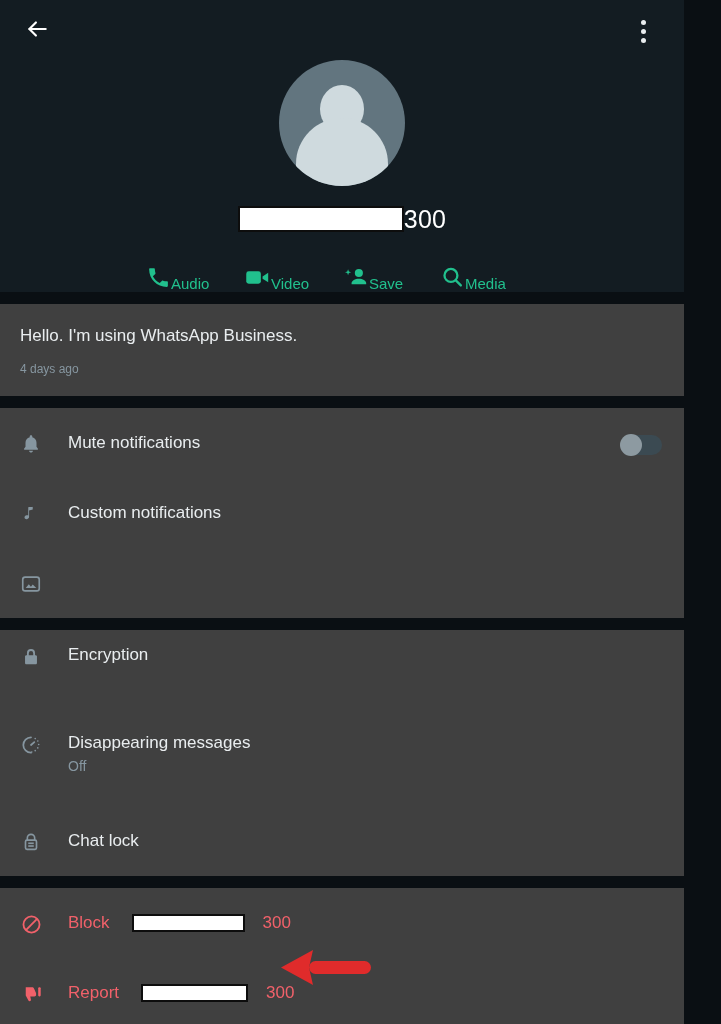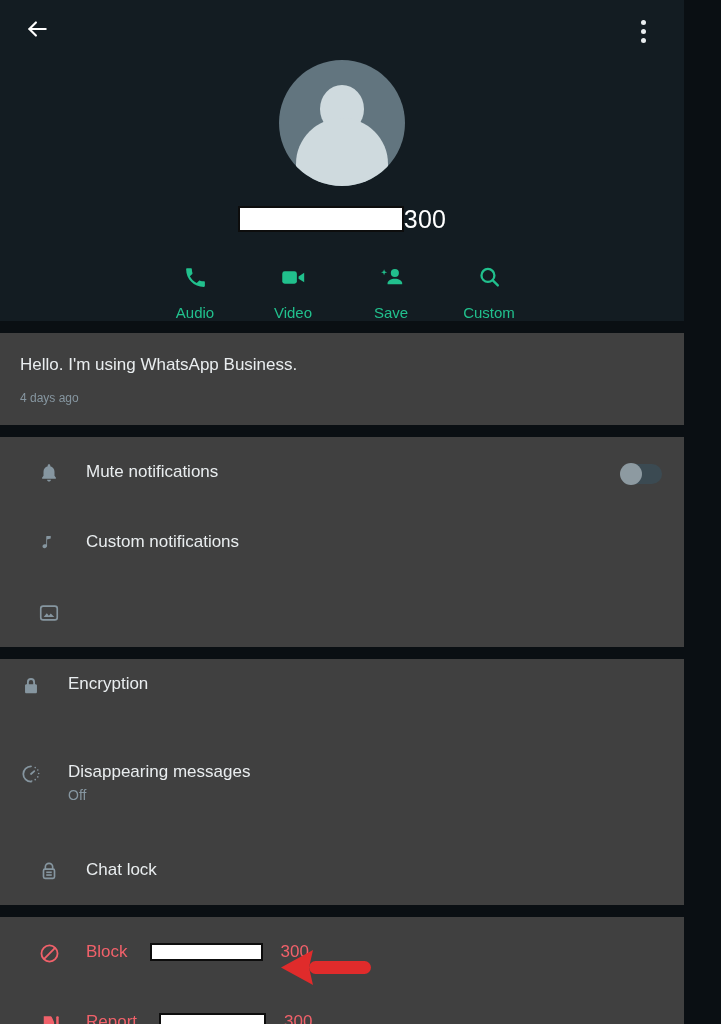--- a/index.html
+++ b/index.html
@@ -126,21 +126,21 @@
   
   .actions {
     display: flex;
     justify-content: center;
     gap: 0;
     margin-top: 30px;
   }
   .action {
     width: 98px;
     display: flex;
-    flex-direction: column;
+    flex-direction: row;
     align-items: center;
     cursor: pointer;
   }
   .action .ico {
     height: 30px;
     display: flex;
     align-items: center;
     justify-content: center;
   }
   .action .lbl {
@@ -223,21 +223,21 @@
   .arrow-annot {
     position: absolute;
     left: 279px;
     top: 948px;
     width: 92px;
     height: 40px;
     pointer-events: none;
   }
 
   .notif-sections { display: flex; flex-direction: column; }
-  .row.tall { min-height: 70px; align-items: center; margin-left: 18px; }
+  .row.tall { min-height: 70px; align-items: center; }
   .row.withsub { min-height: 74px; align-items: flex-start; padding-top: 14px; }
 </style>
 </head>
 <body>
 
 <div class="screen">
 
   <div class="header-card">
 
     <div class="appbar">
@@ -302,21 +302,21 @@
         <span class="lbl">Save</span>
       </div>
 
       <div class="action">
         <span class="ico">
           <svg width="25" height="25" viewBox="0 0 24 24" fill="none" stroke="#21c08d" stroke-width="2.2" stroke-linecap="round">
             <circle cx="10.5" cy="10" r="6.2"></circle>
             <line x1="15.2" y1="14.8" x2="20" y2="19.6"></line>
           </svg>
         </span>
-        <span class="lbl">Custom</span>
+        <span class="lbl">Media</span>
       </div>
 
     </div>
   </div>
 
   <div class="gap"></div>
 
   <div class="card status-card">
     <div class="status-text">Hello. I'm using WhatsApp Business.</div>
     <div class="status-time">4 days ago</div>

